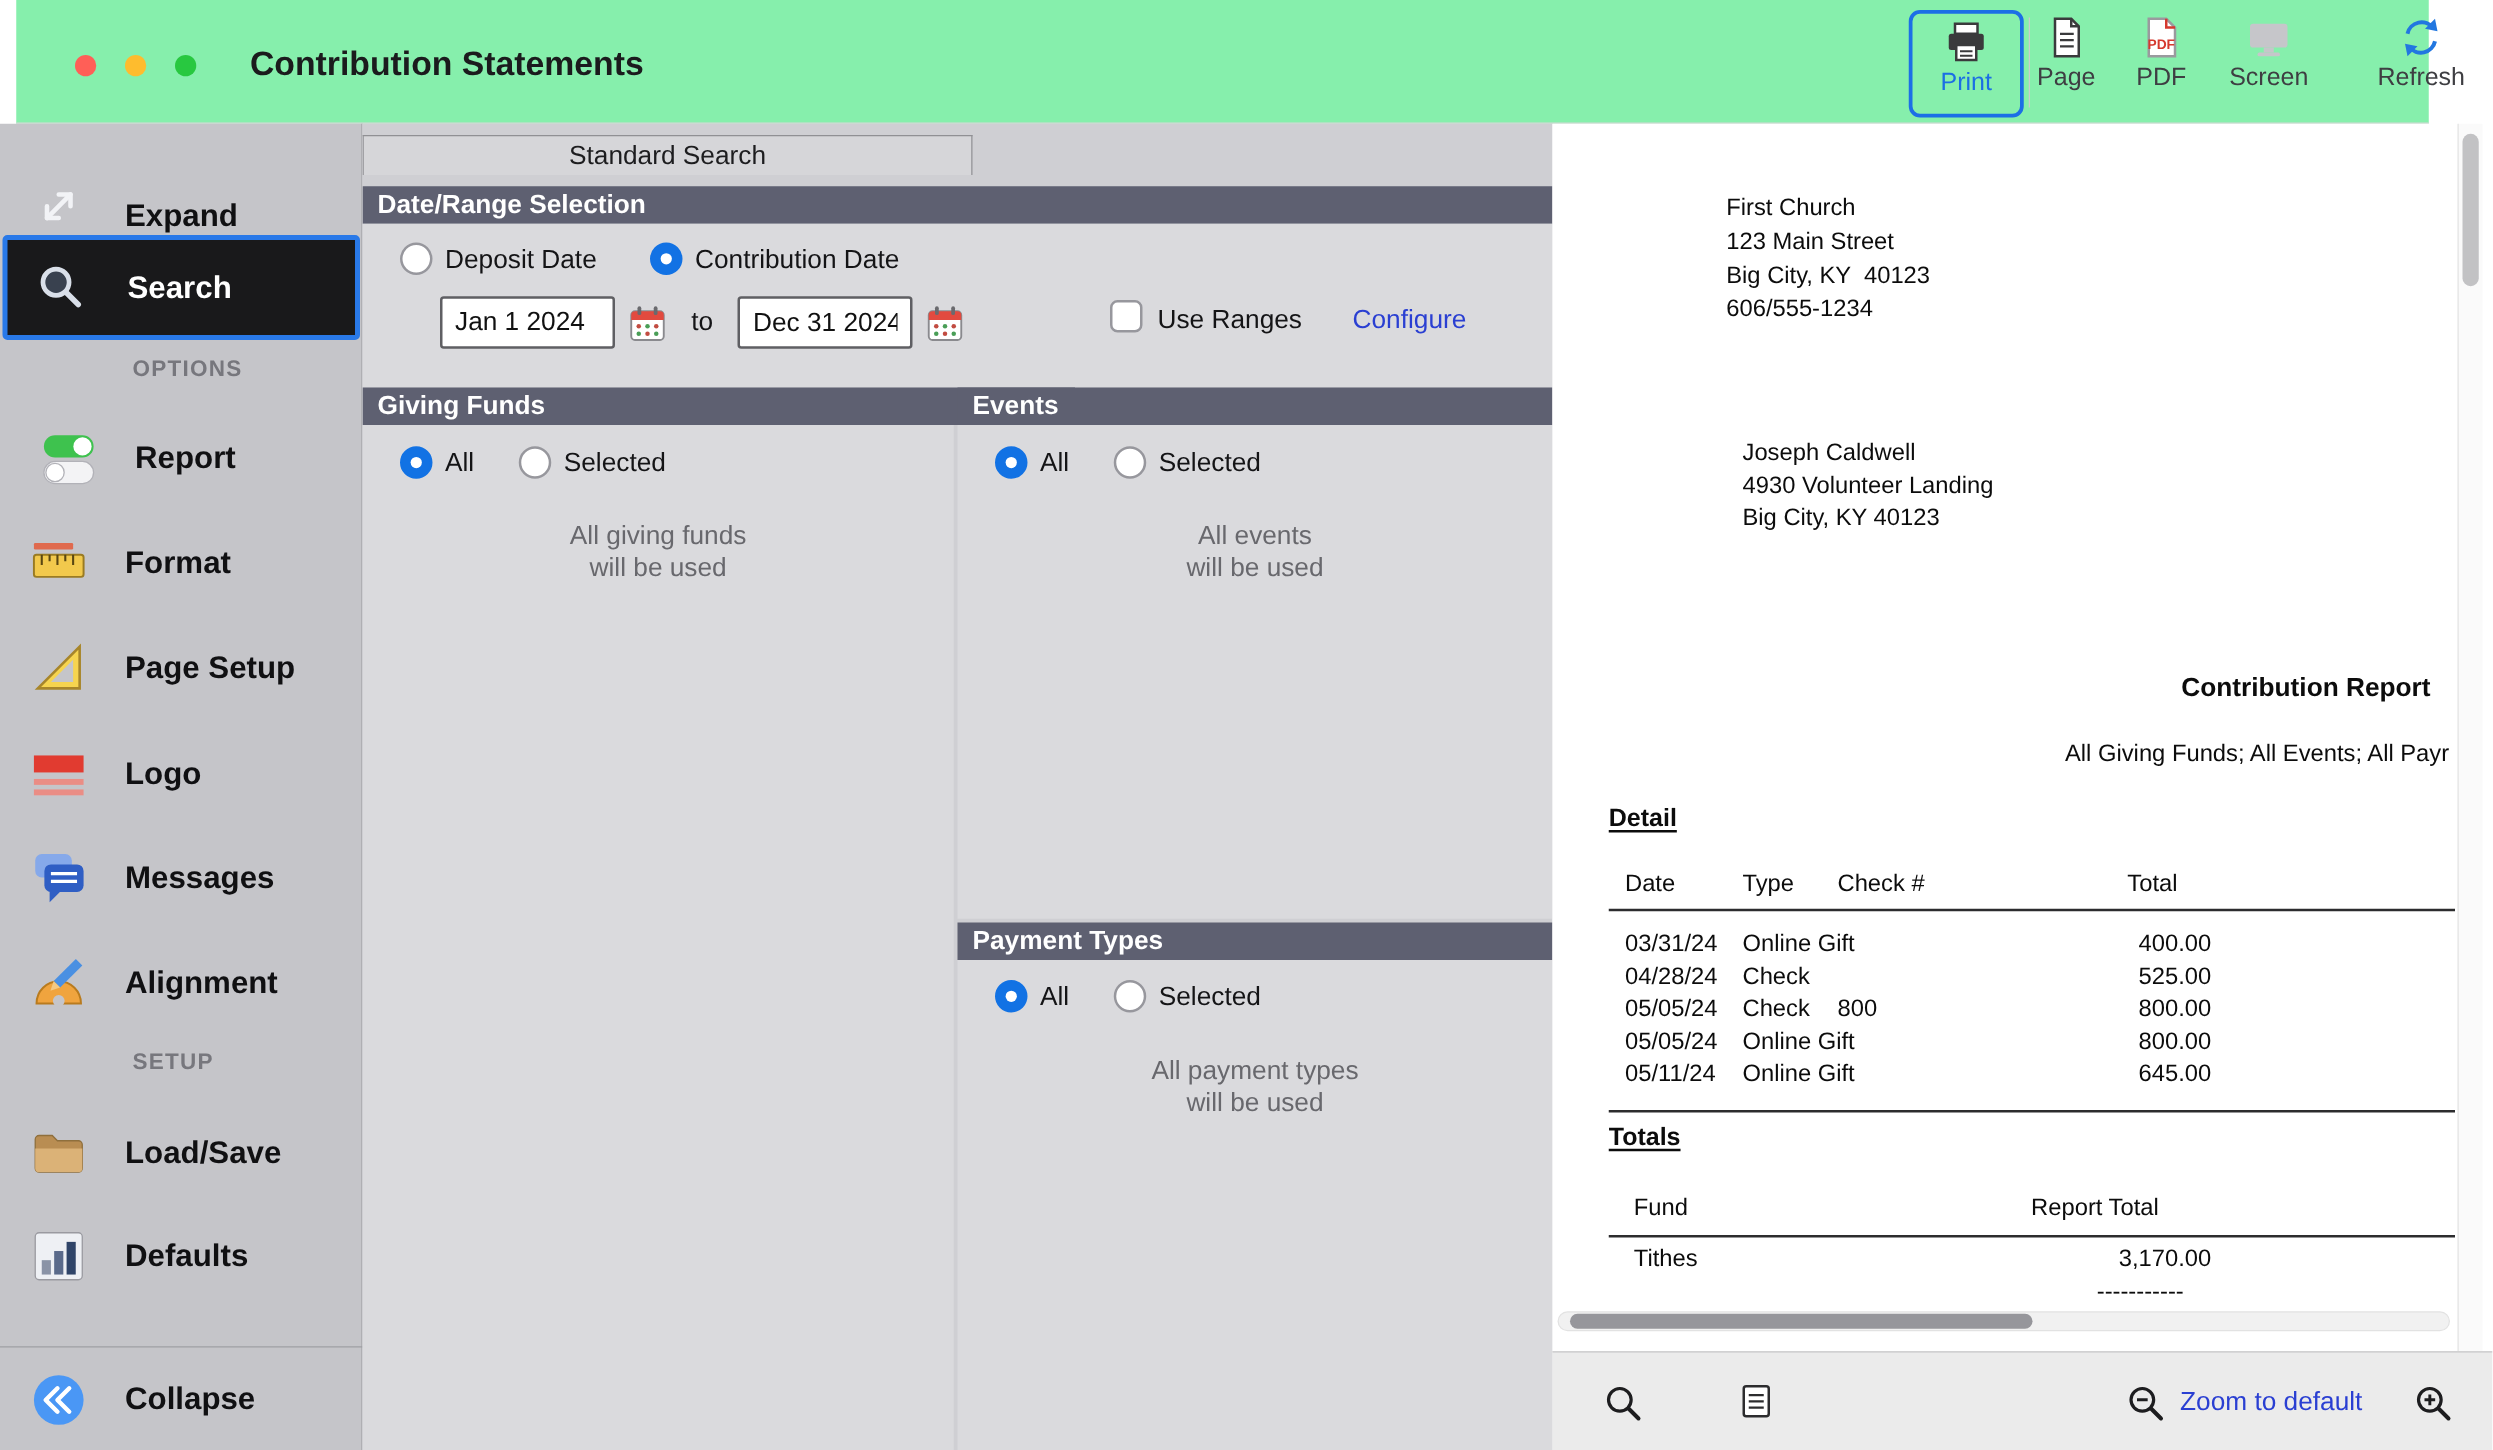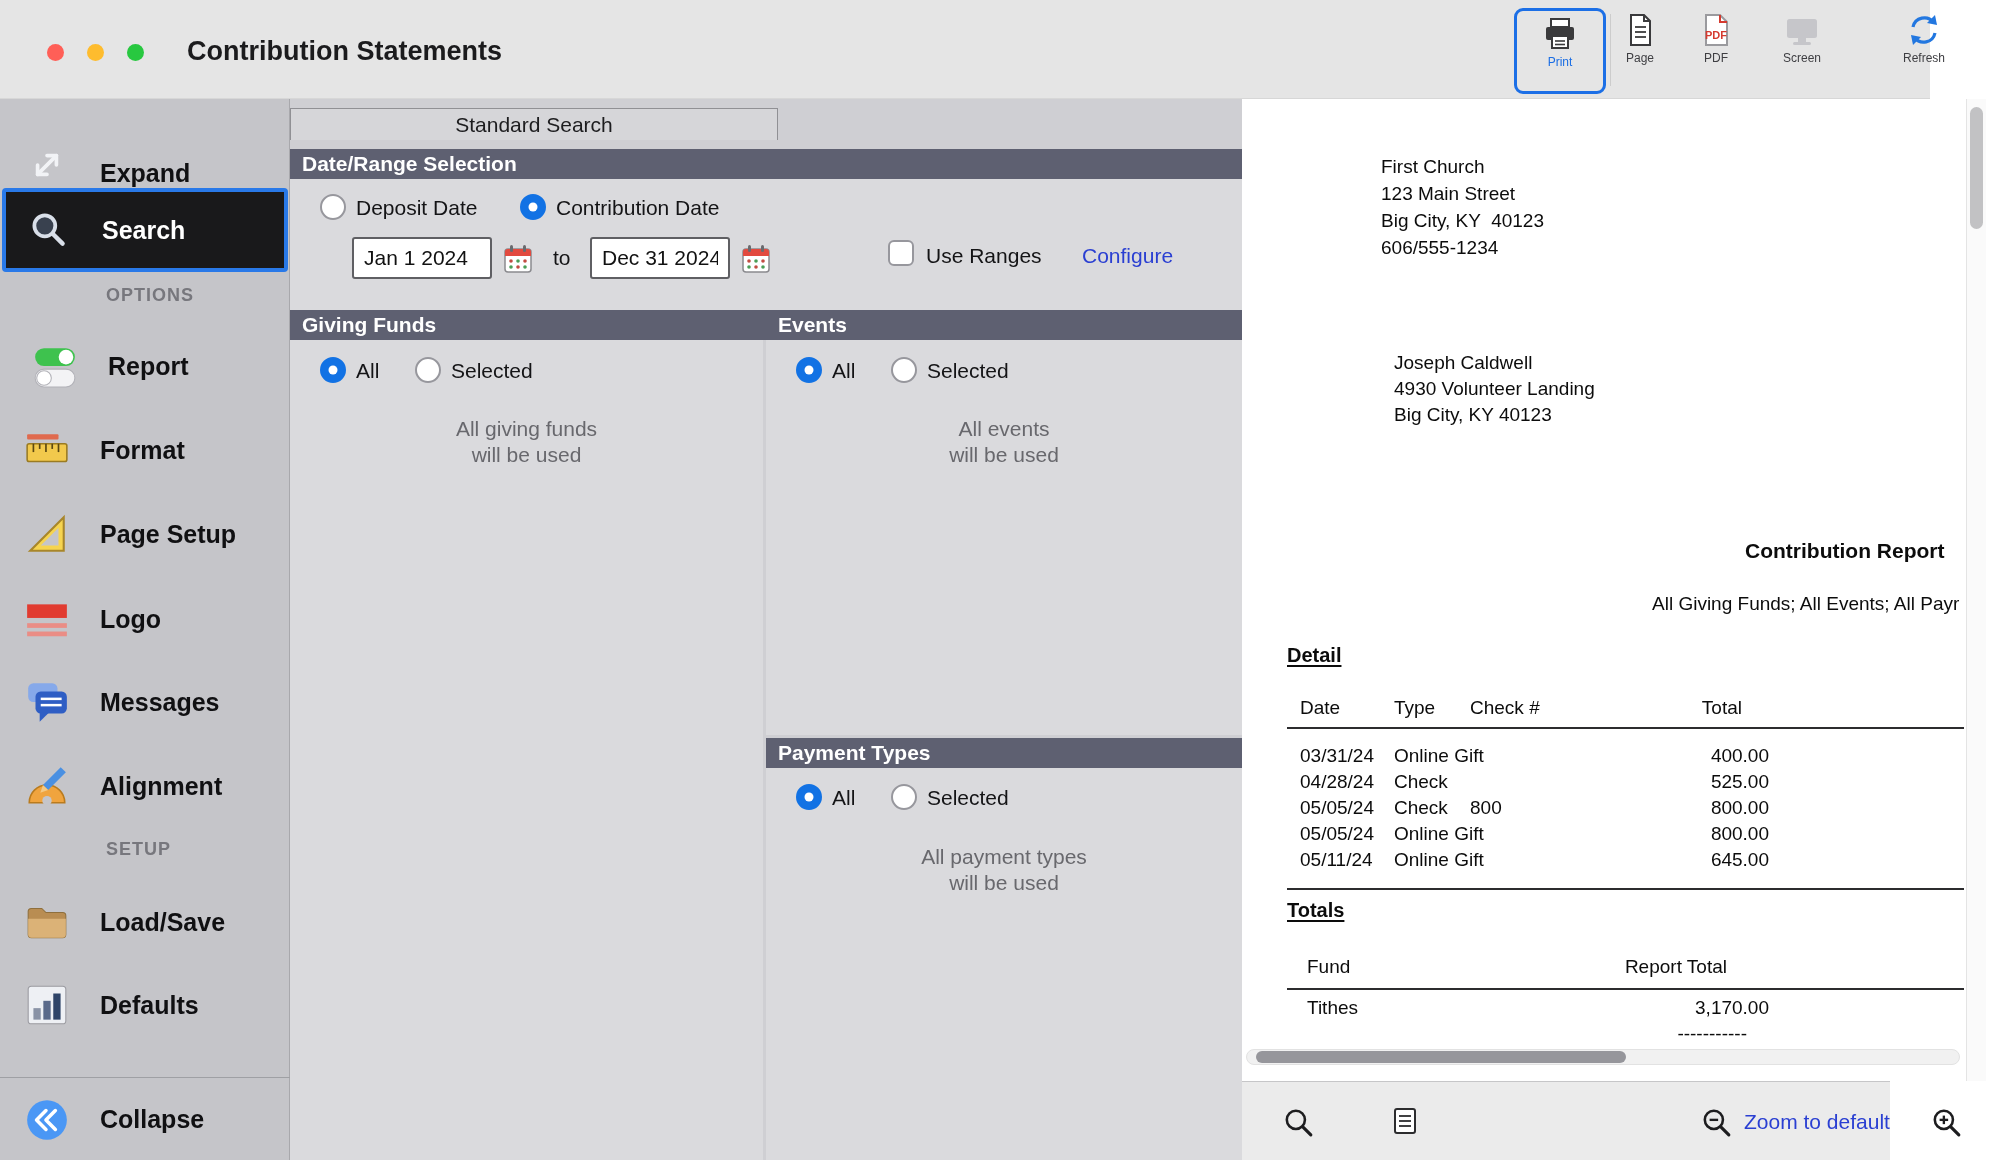--- a/index.html
+++ b/index.html
@@ -1,29 +1,29 @@
 <!DOCTYPE html>
 <html><head>
 <meta charset="utf-8">
 <style>
   * { margin:0; padding:0; box-sizing:border-box; }
   html,body { width:1994px; height:1160px; }
   body { font-family:"Liberation Sans", sans-serif; position:relative; overflow:hidden; background:#fff; color:#1d1d1f; }
 
   
-  #titlebar { position:absolute; left:0; top:0; width:1930px; height:99px; background:#e5e5e5; border-bottom:1px solid #d7d7d7; }
+  #titlebar { position:absolute; left:13px; top:0; width:1930px; height:99px; background:#86efac; border-bottom:1px solid #d7d7d7; }
   .traffic { position:absolute; top:44px; width:17px; height:17px; border-radius:50%; }
   .t-red { left:47px; background:#ff5f57; }
   .t-yellow { left:87px; background:#febc2e; }
   .t-green { left:127px; background:#28c840; }
   #window-title { position:absolute; left:187px; top:36px; font-size:27px; font-weight:700; color:#1b1b1d; }
 
   .tb-item { position:absolute; top:12px; width:88px; text-align:center; cursor:default; }
   .tb-item svg { display:block; margin:0 auto; }
-  .tb-item .lbl { font-size:12px; color:#3e3e42; margin-top:3px; }
+  .tb-item .lbl { font-size:20px; color:#3e3e42; margin-top:3px; }
   #tb-print { left:1514px; top:8px; width:92px; height:86px; border:3px solid #1c6fe6; border-radius:9px; padding-top:5px; }
   #tb-print .lbl { color:#1b6ee4; }
   #tb-page { left:1596px; }
   #tb-pdf { left:1672px; }
   #tb-screen { left:1758px; }
   #tb-refresh { left:1880px; }
   .tb-sep { position:absolute; left:1610px; top:14px; width:1px; height:72px; background:#cccccc; }
 
   
   #sidebar { position:absolute; left:0; top:99px; width:290px; height:1061px; background:#c5c5c9; border-right:1px solid #a8a8ac; }
@@ -59,21 +59,21 @@
   .pv-u { text-decoration:underline; text-underline-offset:3px; font-weight:700; font-size:20px; }
   .pv-rule { position:absolute; left:45px; width:677px; height:2px; background:#2c2c2e; }
   .pv-right { text-align:right; }
   #hscroll-track { position:absolute; left:4px; top:950px; width:714px; height:16px; background:#f1f1f1; border:1px solid #e2e2e2; border-radius:8px; }
   #hscroll-thumb { position:absolute; left:14px; top:952px; width:370px; height:12px; background:#96969b; border-radius:6px; }
 
   #vscroll { position:absolute; left:1966px; top:99px; width:20px; height:982px; background:#fafafa; border-left:1px solid #e4e4e4; }
   #vscroll-thumb { position:absolute; left:3px; top:8px; width:13px; height:122px; background:#c2c2c4; border-radius:7px; }
 
   
-  #zoombar { position:absolute; left:1242px; top:1081px; width:648px; height:79px; background:#ebebeb; border-top:1px solid #c6c6c8; }
+  #zoombar { position:absolute; left:1242px; top:1081px; width:752px; height:79px; background:#ebebeb; border-top:1px solid #c6c6c8; }
   #zoombar .zb-icon { position:absolute; top:24px; }
   #zoom-default { position:absolute; left:502px; top:28px; }
 </style>
 </head>
 <body>
 
 <div id="titlebar">
   <span class="traffic t-red"></span>
   <span class="traffic t-yellow"></span>
   <span class="traffic t-green"></span>

